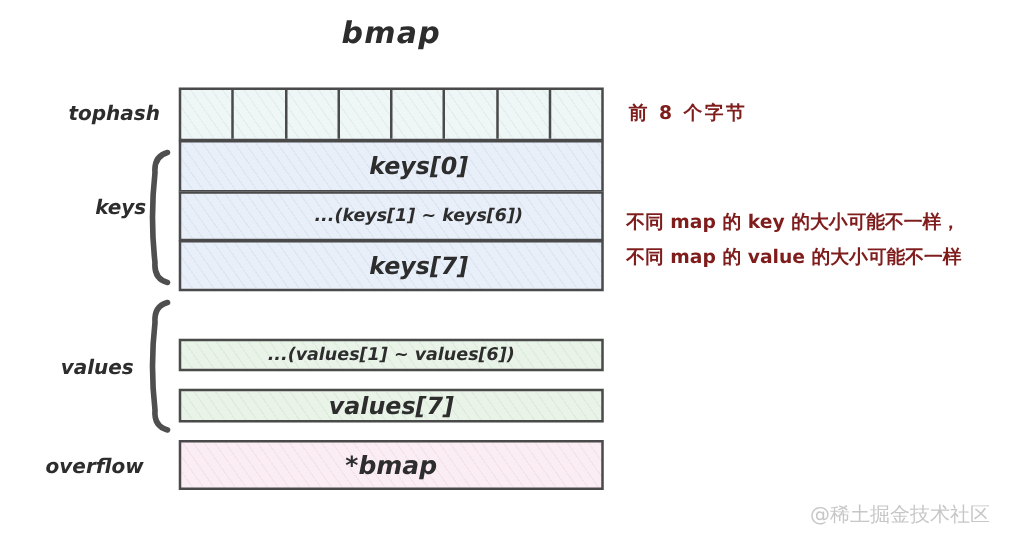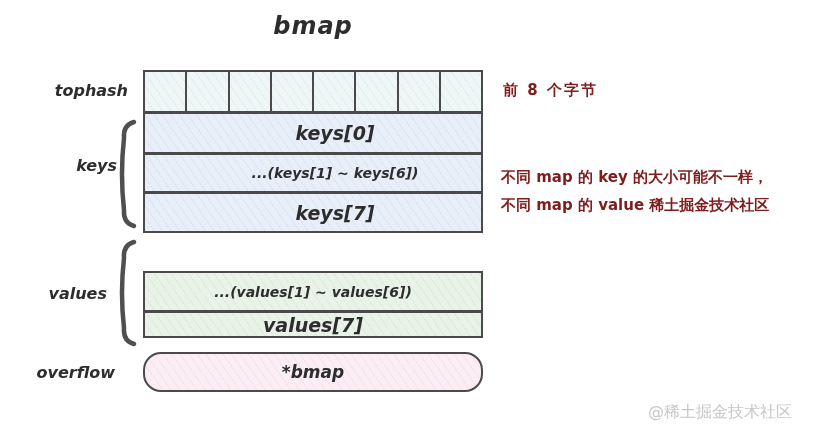--- a/index.html
+++ b/index.html
@@ -71,23 +71,23 @@
   .hatch-pink {
     background-color: #faeef4;
     background-image: repeating-linear-gradient(55deg, rgba(210,120,170,0.10) 0 1px, transparent 1px 7px);
   }
 
   .row-tophash  { top: 70px;  height: 43px; padding: 0; }
   .row-keys0    { top: 112px; height: 42px; }
   .row-keys16   { top: 153px; height: 40px; }
   .row-keys7    { top: 192px; height: 41px; }
   .row-values0  { top: 232px; height: 40px; }
-  .row-values16 { top: 271px; height: 41px; }
+  .row-values16 { top: 271px; height: 26px; }
   .row-values7  { top: 311px; height: 27px; text-align: right; }
-  .row-overflow { top: 352px; height: 40px; font-size: 17px; border-radius: 18px; }
+  .row-overflow { top: 352px; height: 40px; font-size: 20px; }
 
   .tophash-cells { display: flex; width: 100%; height: 100%; }
   .tophash-cell { flex: 1; border-right: 2px solid #4a4a4a; }
   .tophash-cell:last-child { border-right: none; }
 
   .annotation {
     position: absolute;
     font-size: 15px;
     font-weight: 600;
     color: #7f1d1d;
@@ -146,17 +146,17 @@
   <div class="row row-keys16 hatch-blue small">...(keys[1] ~ keys[6])</div>
   <div class="row row-keys7 hatch-blue">keys[7]</div>
 
   <div class="row row-values16 hatch-green small">...(values[1] ~ values[6])</div>
   <div class="row row-values7 hatch-green">values[7]</div>
 
   <div class="row row-overflow hatch-pink">*bmap</div>
 
   <div class="annotation anno-tophash">前 8 个字节</div>
   <div class="annotation anno-key">不同 map 的 key 的大小可能不一样，</div>
-  <div class="annotation anno-value">不同 map 的 value 稀土掘金技术社区</div>
+  <div class="annotation anno-value">不同 map 的 value 的大小可能不一样</div>
 
   <div class="watermark">@稀土掘金技术社区</div>
 
 </div>
 
 </body></html>

